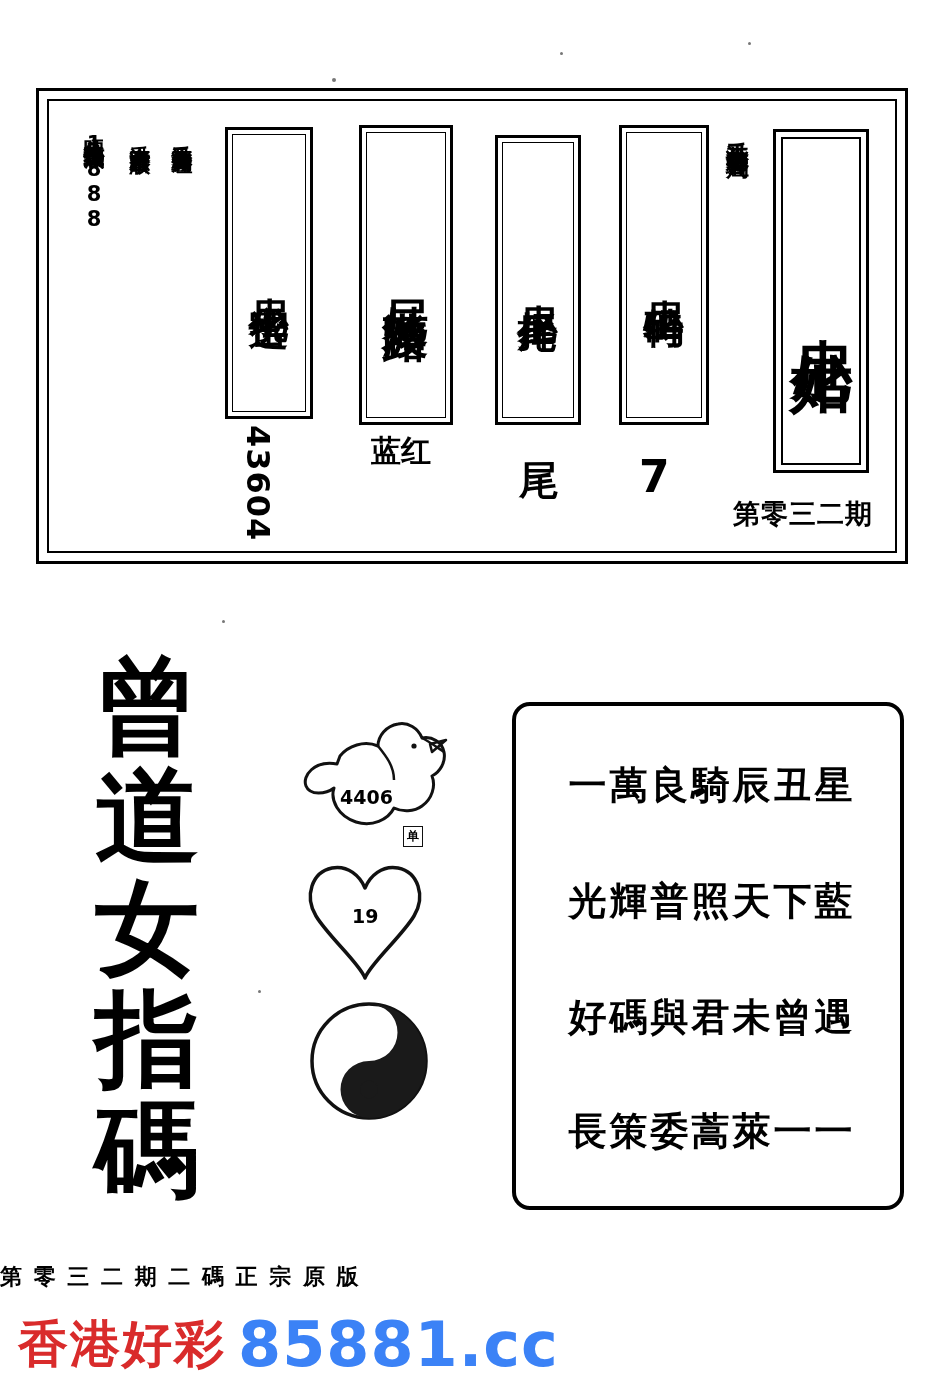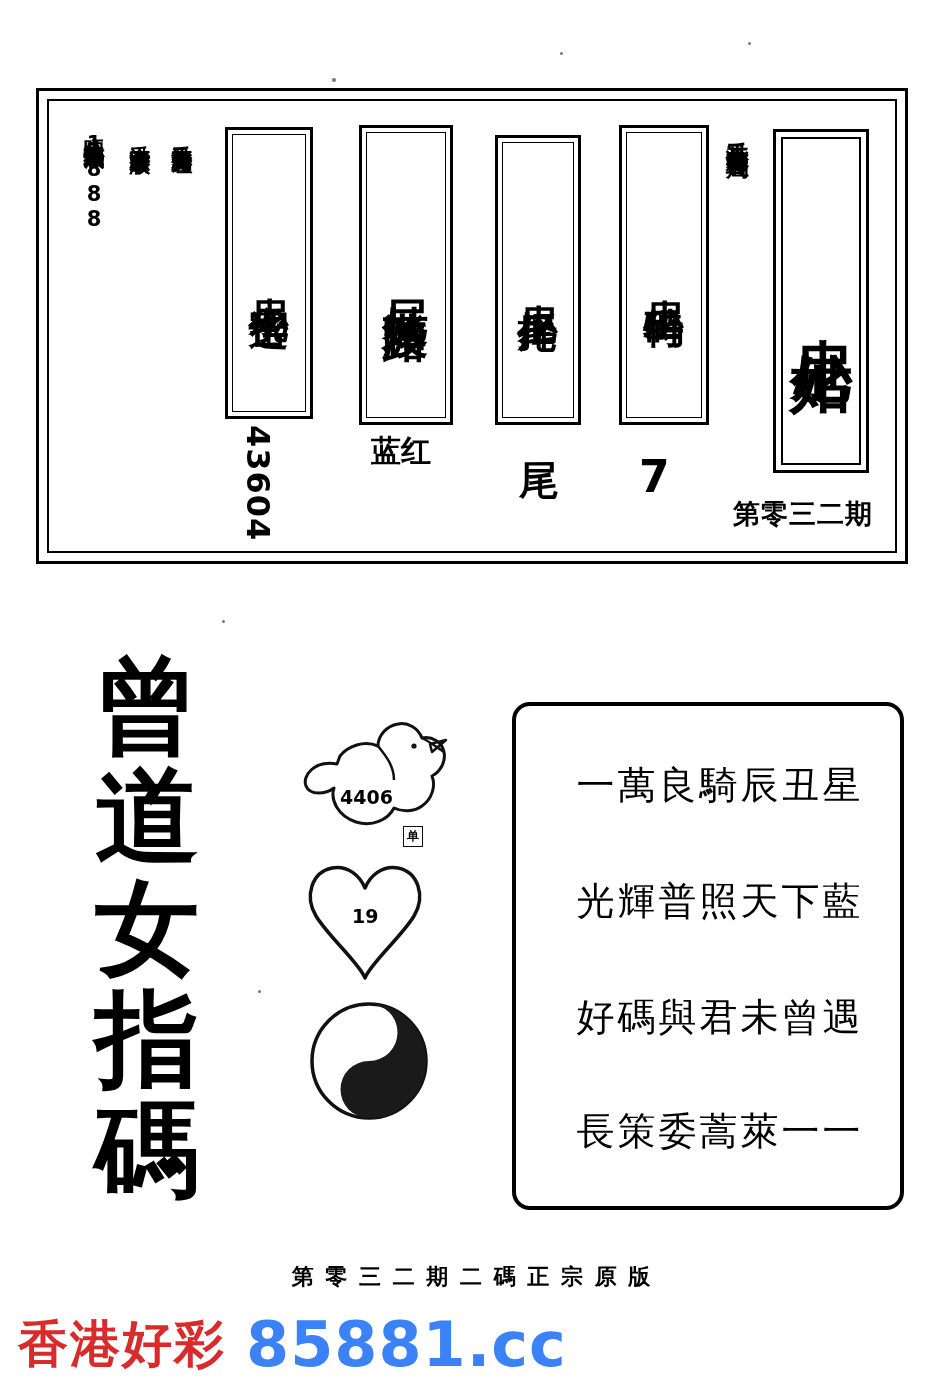--- a/index.html
+++ b/index.html
@@ -173,48 +173,48 @@
     top: 702px;
     width: 392px;
     height: 508px;
     border: 4px solid #000;
     border-radius: 18px;
     box-sizing: border-box;
     background: #fff;
   }
   .poem-line {
     position: absolute;
-    left: 12px;
+    left: 4px;
     width: 100%;
     text-align: center;
     font-size: 38px;
-    font-weight: normal;
+    font-weight: bold;
     letter-spacing: 3px;
     font-family: "DejaVu Serif", "Liberation Serif", serif;
     white-space: nowrap;
   }
 
   .footer-note {
     position: absolute;
     left: 0;
     width: 100%;
     top: 1262px;
-    text-align: center;
+    text-align: left;
     font-size: 22px;
     font-weight: bold;
     letter-spacing: 2px;
   }
 
   .watermark {
     position: absolute;
     left: 18px;
     top: 1308px;
     display: flex;
     align-items: center;
-    gap: 20px;
+    gap: 12px;
   }
   .wm-cn {
     font-size: 50px;
     font-weight: bold;
     color: #d92b2b;
     letter-spacing: 2px;
     font-family: "DejaVu Sans", "Liberation Sans", sans-serif;
   }
   .wm-num {
     font-size: 62px;

